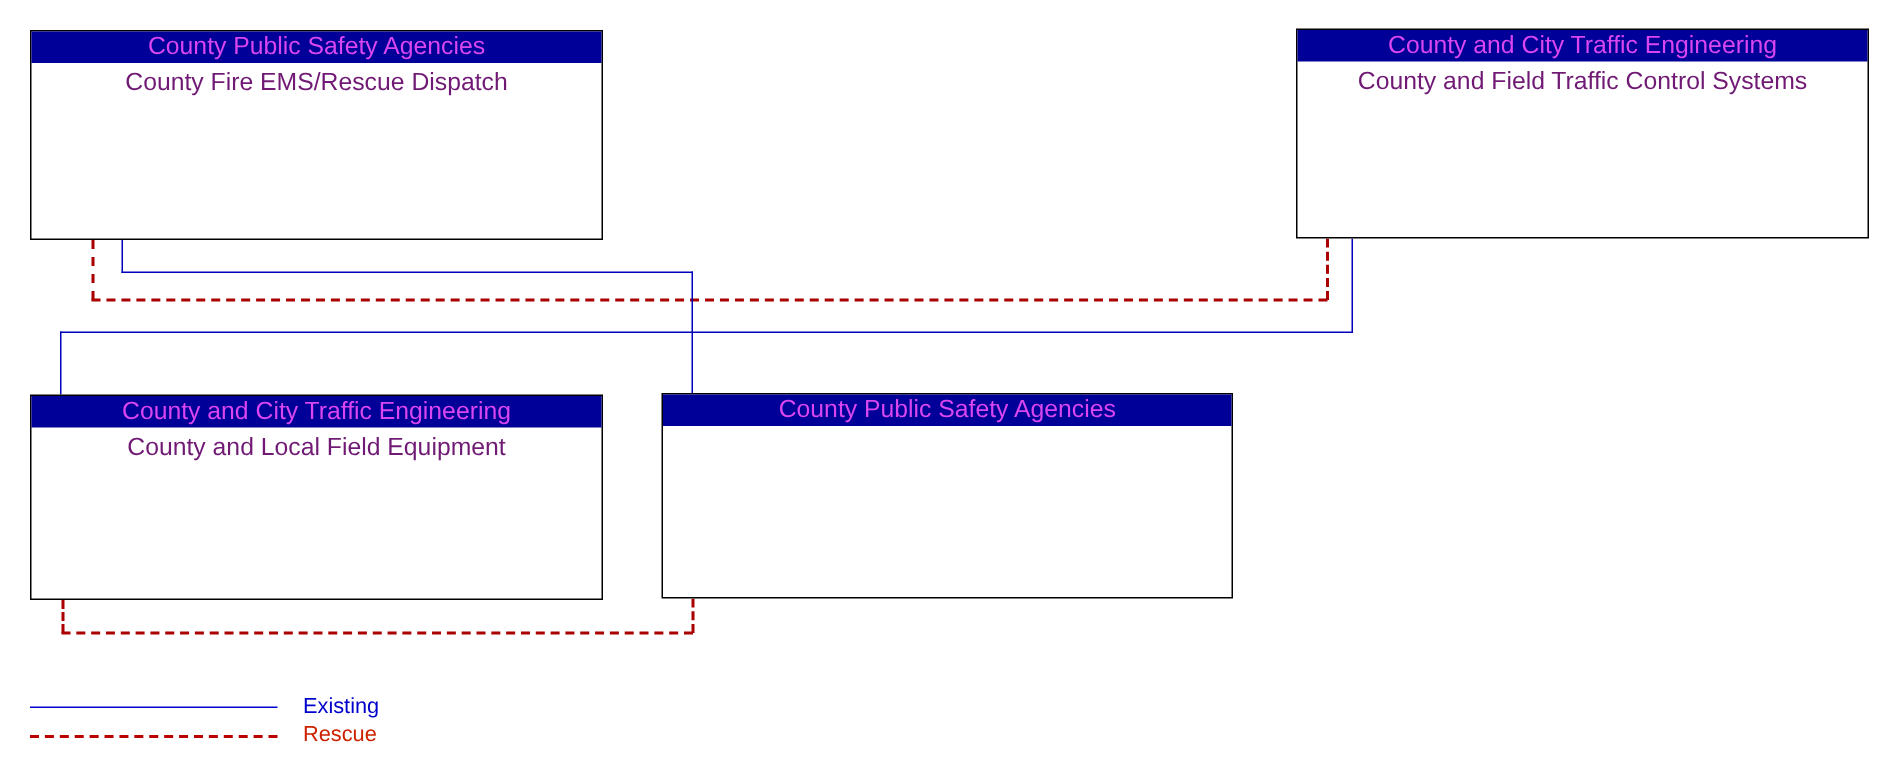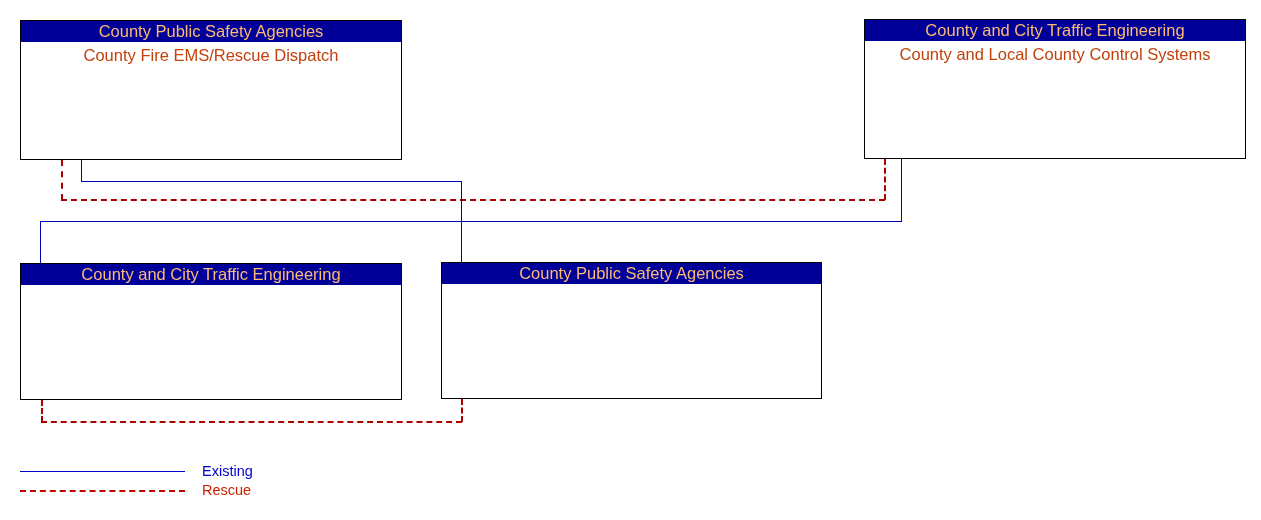--- a/index.html
+++ b/index.html
@@ -26,31 +26,31 @@
   .node {
     position: absolute;
     box-sizing: border-box;
     border: 1px solid #000000;
     background: #ffffff;
     z-index: 5;
   }
   .node-header {
     box-sizing: border-box;
     background: #000099;
-    color: #fdba74;
+    color: #d946ef;
     font-size: 16.5px;
     line-height: 21px;
     height: 21px;
     text-align: center;
     white-space: nowrap;
     overflow: hidden;
   }
   .node-body {
     box-sizing: border-box;
-    color: #c2410c;
+    color: #701a75;
     font-size: 16.5px;
     line-height: 22px;
     text-align: center;
     padding: 2px 6px 0 6px;
   }
 
   
   #node-0 { left: 20px;  top: 20px;  width: 382px; height: 140px; }
   #node-1 { left: 864px; top: 19px;  width: 382px; height: 140px; }
   #node-2 { left: 20px;  top: 263px; width: 382px; height: 137px; }
@@ -131,25 +131,26 @@
   <div class="seg h-dash" style="left:41px; top:421px; width:421px;"></div>
   <div class="seg v-dash" style="left:461px; top:399px; height:23px;"></div>
 
   <div class="node" id="node-0">
     <div class="node-header">County Public Safety Agencies</div>
     <div class="node-body">County Fire EMS/Rescue Dispatch</div>
   </div>
 
   <div class="node" id="node-1">
     <div class="node-header">County and City Traffic Engineering</div>
-    <div class="node-body">County and Local County Control Systems</div>
+    <div class="node-body">County and Field Traffic Control Systems</div>
   </div>
 
   <div class="node" id="node-2">
     <div class="node-header">County and City Traffic Engineering</div>
+    <div class="node-body">County and Local Field Equipment</div>
   </div>
 
   <div class="node" id="node-3">
     <div class="node-header">County Public Safety Agencies</div>
   </div>
 
   <div id="legend">
     <div class="legend-row">
       <div class="legend-swatch existing"></div>
       <div class="legend-label existing">Existing</div>

